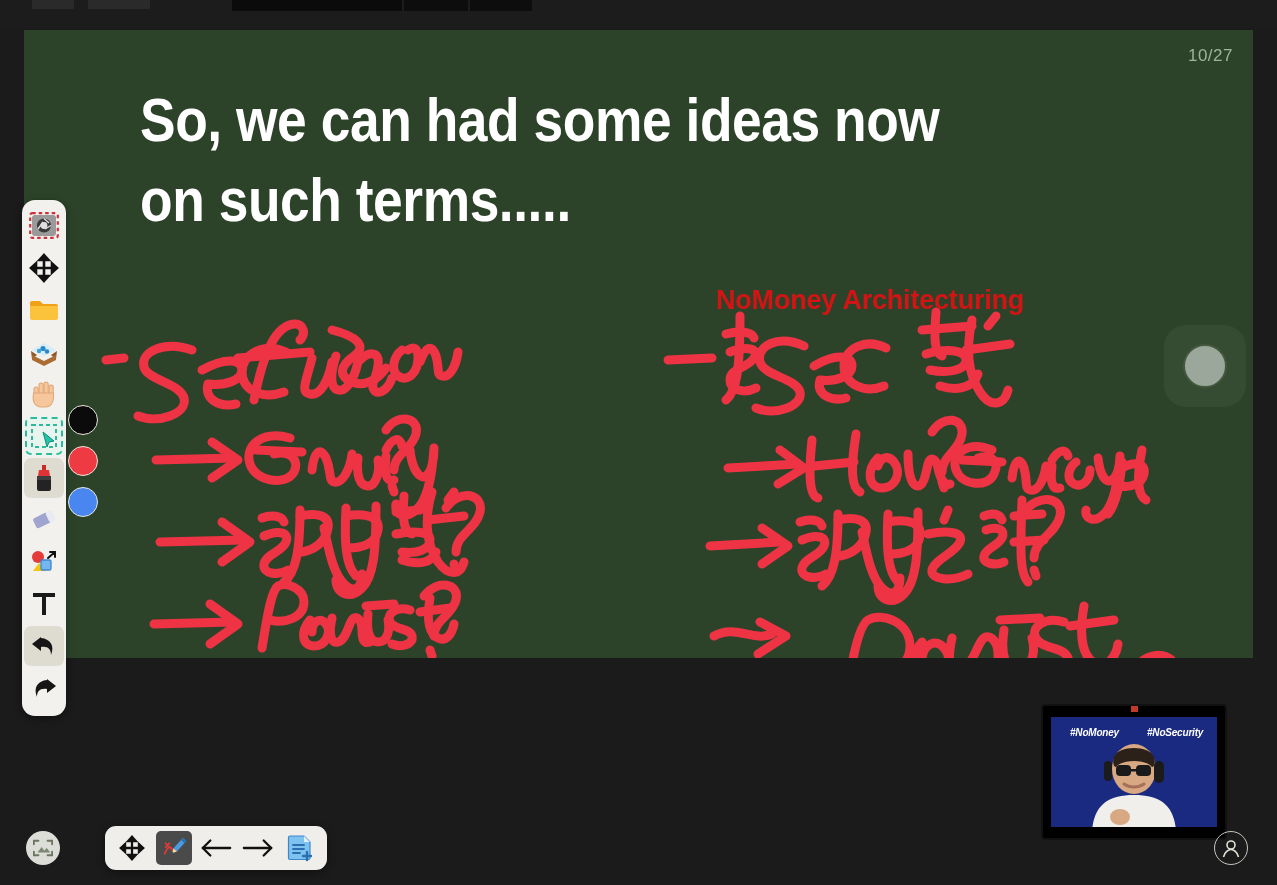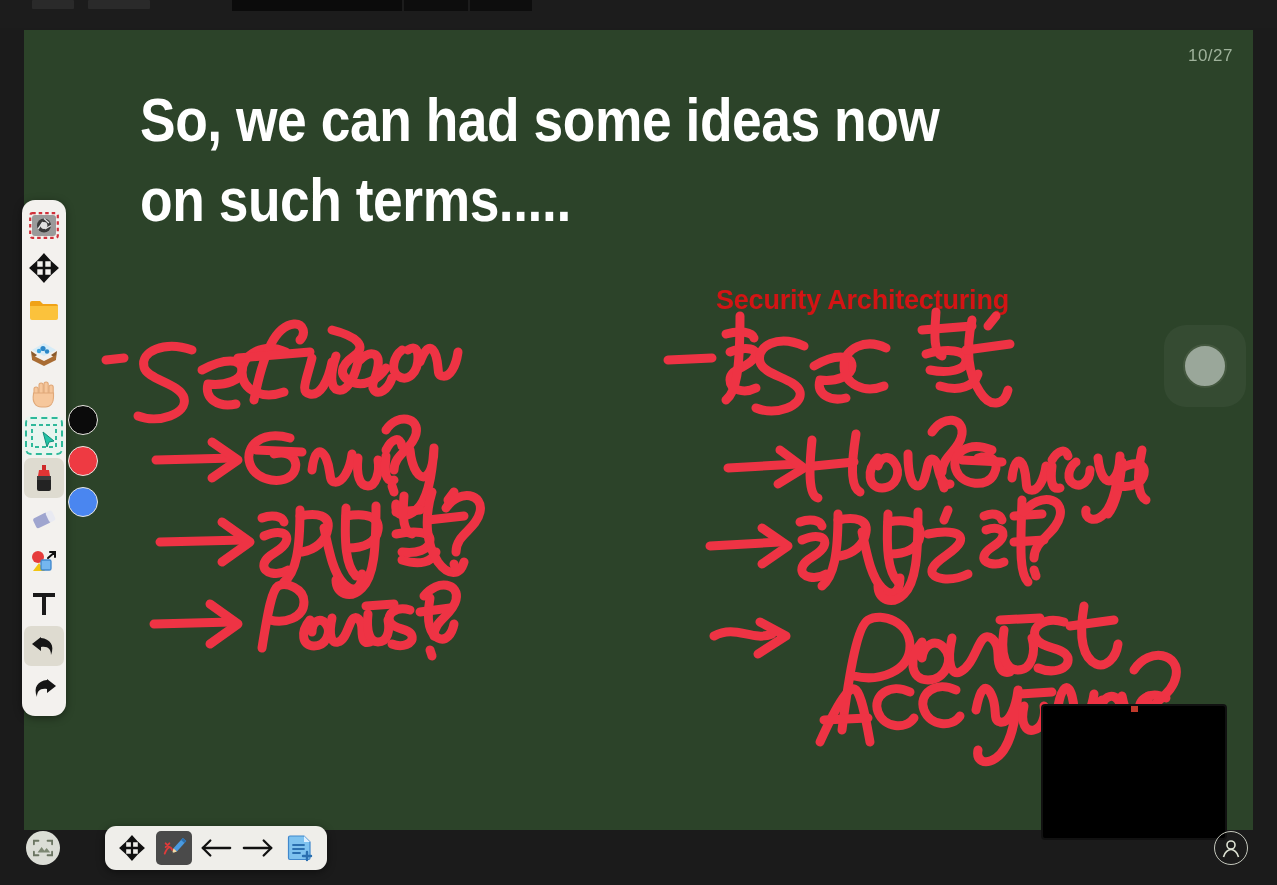--- a/index.html
+++ b/index.html
@@ -16,21 +16,21 @@
   .topbar { position: absolute; left:0; top:0; width:1277px; height:28px; background:#1c1c1c; }
   .tb-chip { position:absolute; top:0; height:9px; background:#2a2a2a; border-radius:1px; }
   .tb-chip.c1 { left:32px; width:42px; }
   .tb-chip.c2 { left:88px; width:62px; }
   .tb-strip { position:absolute; left:232px; top:0; width:170px; height:11px; background:#0b0b0b; }
   .tb-strip2 { position:absolute; left:404px; top:0; width:64px; height:11px; background:#0d0d0d; }
   .tb-strip3 { position:absolute; left:470px; top:0; width:62px; height:11px; background:#0d0d0d; }
 
   
   .slide {
-    position:absolute; left:24px; top:30px; width:1229px; height:800px;
+    position:absolute; left:24px; top:30px; width:1229px; height:628px;
     background:#2c4329; overflow:hidden;
   }
 
   .page-indicator {
     position:absolute; right:20px; top:16px;
     color:#9fb29b; font-size:17px; letter-spacing:.5px;
   }
 
   .slide-title {
     position:absolute; left:116px; top:50px; width:1010px;
@@ -134,21 +134,21 @@
 
   <div class="slide">
 
     <div class="page-indicator">10/27</div>
 
     <div class="slide-title">
       <div>So, we can had some ideas now</div>
       <div>on such terms.....</div>
     </div>
 
-    <div class="col-heading right">Security Architecturing</div>
+    <div class="col-heading right">NoMoney Architecturing</div>
 
     <svg class="ink" viewBox="0 0 1229 838">
       <g fill="none" stroke="#ee3344" stroke-width="9" stroke-linecap="round" stroke-linejoin="round">
 
         <path d="M82 330 L100 328"></path>
 
         <path d="M168 320 c-28 -10 -52 2 -48 17 c3 13 36 16 40 31 c4 16 -26 26 -46 18"></path>
         <path d="M178 340 c22 -12 40 -12 40 0 c0 10 -16 16 -34 14 c-4 14 10 24 28 20"></path>
         <path d="M262 322 c-22 -10 -44 2 -44 20 c0 18 20 28 42 20"></path>
 
@@ -503,15 +503,33 @@
     <svg width="24" height="24" viewBox="0 0 24 24">
       <g stroke="#dde2d3" stroke-width="1.6" fill="none">
         <circle cx="12" cy="9" r="4"></circle>
         <path d="M4.5 21 c1 -5 5 -7.5 7.5 -7.5 s6.5 2.5 7.5 7.5"></path>
       </g>
     </svg>
   </div>
 
   <div class="video-thumb">
     <div class="vt-redtick"></div>
+    <div class="vt-inner">
+      <div class="vt-tag a">#NoMoney</div>
+      <div class="vt-tag b">#NoSecurity</div>
+      <svg class="vt-person" width="120" height="96" viewBox="0 0 120 96">
+        <path d="M18 96 c2 -26 16 -36 42 -36 s40 10 42 36z" fill="#f0efeb"></path>
+        <ellipse cx="60" cy="34" rx="22" ry="25" fill="#d8a882"></ellipse>
+        <path d="M40 22 c4 -12 36 -12 40 0 c2 6 0 10 -2 10 c-6 -8 -30 -8 -36 0 c-2 0 -4 -4 -2 -10z" fill="#2b2118"></path>
+        <g fill="#1a1a1a">
+          <rect x="42" y="30" width="15" height="11" rx="4"></rect>
+          <rect x="62" y="30" width="15" height="11" rx="4"></rect>
+          <rect x="56" y="34" width="7" height="2.5"></rect>
+        </g>
+        <path d="M50 49 c6 4 14 4 20 0" stroke="#a4705a" stroke-width="3" fill="none" stroke-linecap="round"></path>
+        <rect x="80" y="26" width="10" height="22" rx="5" fill="#1b1b1b"></rect>
+        <rect x="30" y="26" width="8" height="20" rx="4" fill="#1b1b1b"></rect>
+        <ellipse cx="46" cy="82" rx="10" ry="8" fill="#d8a882"></ellipse>
+      </svg>
+    </div>
   </div>
 
 </div>
 
 </body></html>

